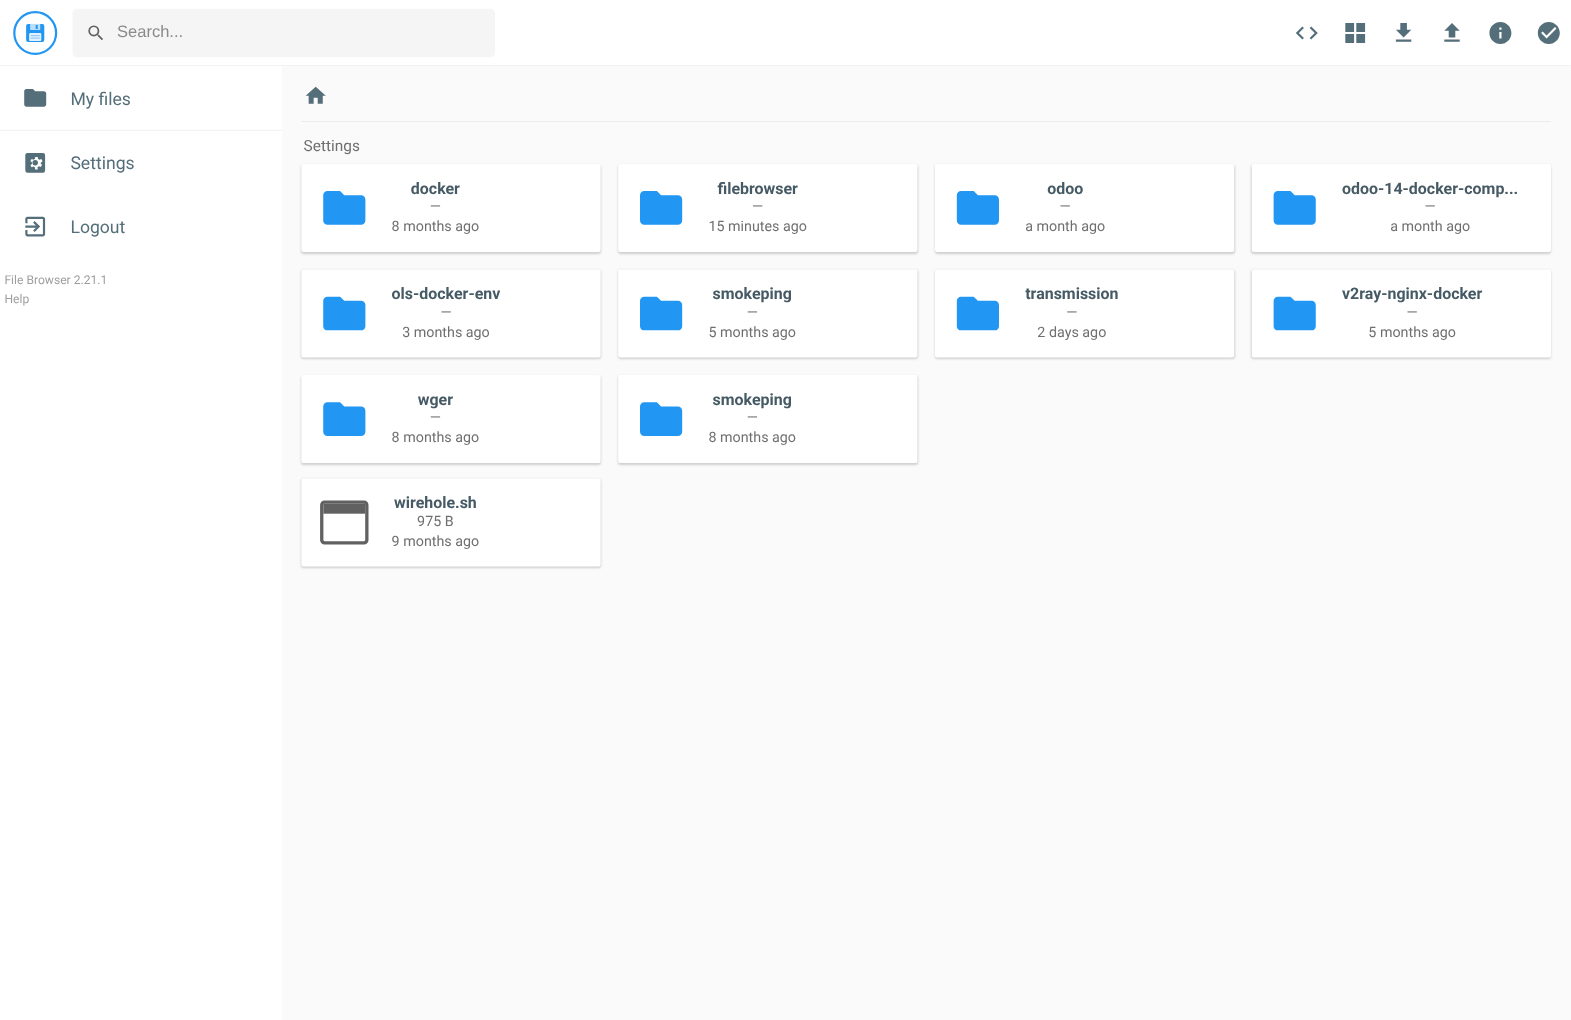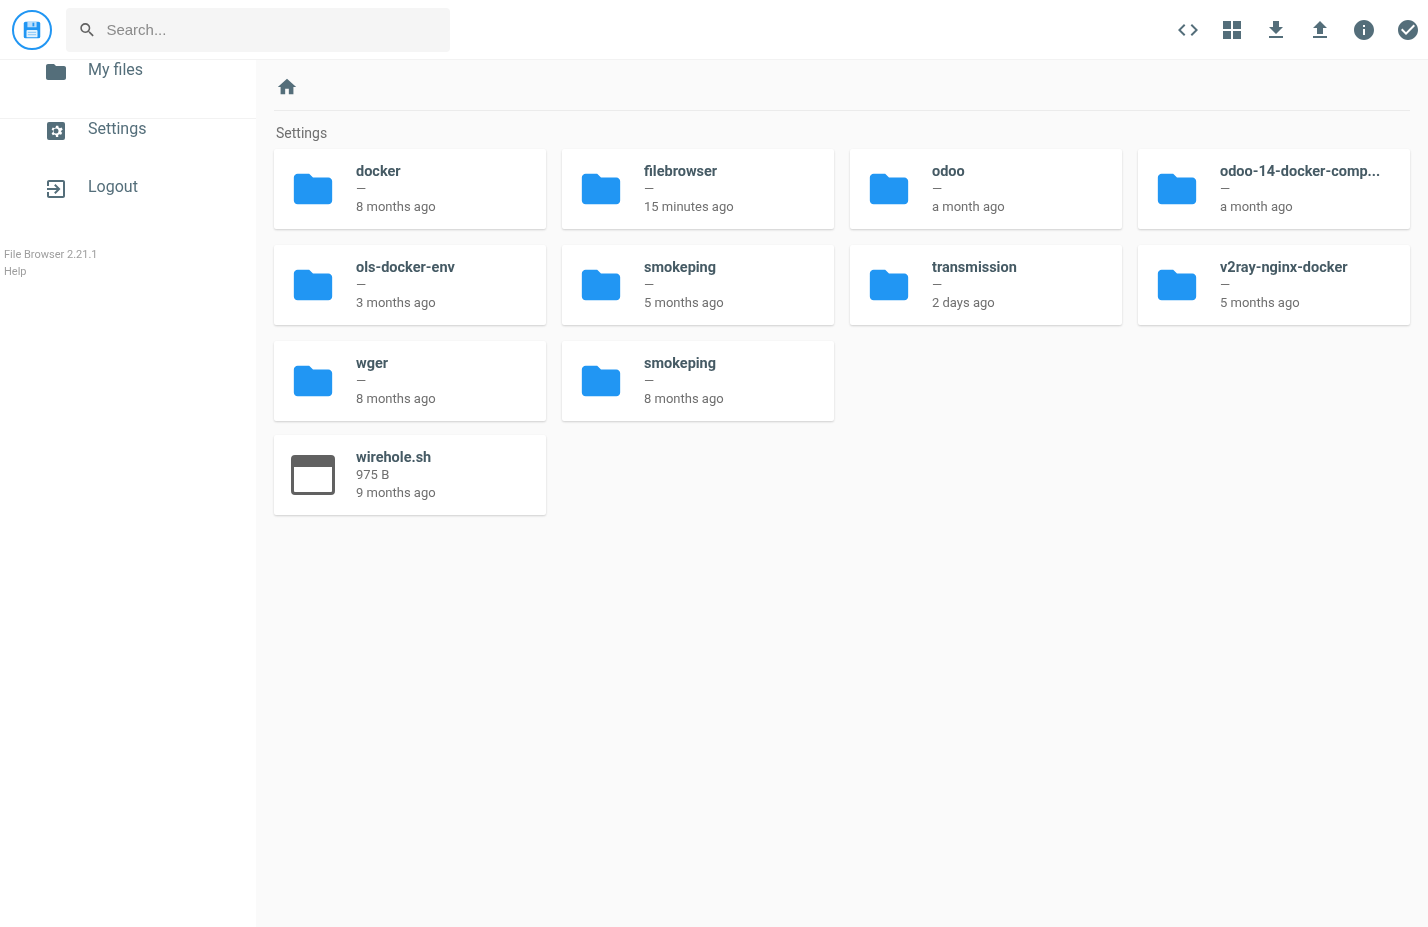--- a/index.html
+++ b/index.html
@@ -64,27 +64,26 @@
 
   
   nav {
     position: fixed;
     top: 60px; left: 0; bottom: 0;
     width: 256px;
     background: #fff;
   }
   .nav-group { border-bottom: 1px solid rgba(0,0,0,0.05); }
   .nav-item {
-    display: flex; align-items: flex-start;
+    display: flex; align-items: center;
     height: 58px;
     padding: 0 20px;
     font-size: 16px;
     color: #546e7a;
     cursor: pointer;
-    margin-left: 24px;
   }
   .nav-item svg { width: 24px; height: 24px; fill: #546e7a; margin-right: 20px; }
   .credits {
     padding: 12px 4px;
     font-size: 11px;
     color: #9e9e9e;
     line-height: 1.5;
   }
 
   
@@ -116,20 +115,21 @@
   }
   .card {
     background: #fff;
     border-radius: 2px;
     box-shadow: 0 1px 3px rgba(0,0,0,0.06), 0 1px 2px rgba(0,0,0,0.12);
     padding: 14px 14px;
     display: flex;
     align-items: center;
     cursor: pointer;
     min-width: 0;
+    text-align: center;
   }
   .card .thumb {
     width: 50px; height: 50px; flex-shrink: 0;
     display: flex; align-items: center; justify-content: center;
     margin-right: 18px;
   }
   .card .thumb svg { width: 46px; height: 46px; }
   .card .meta { min-width: 0; overflow: hidden; }
   .card .name {
     font-weight: 700; font-size: 14.5px; color: #455a64;

